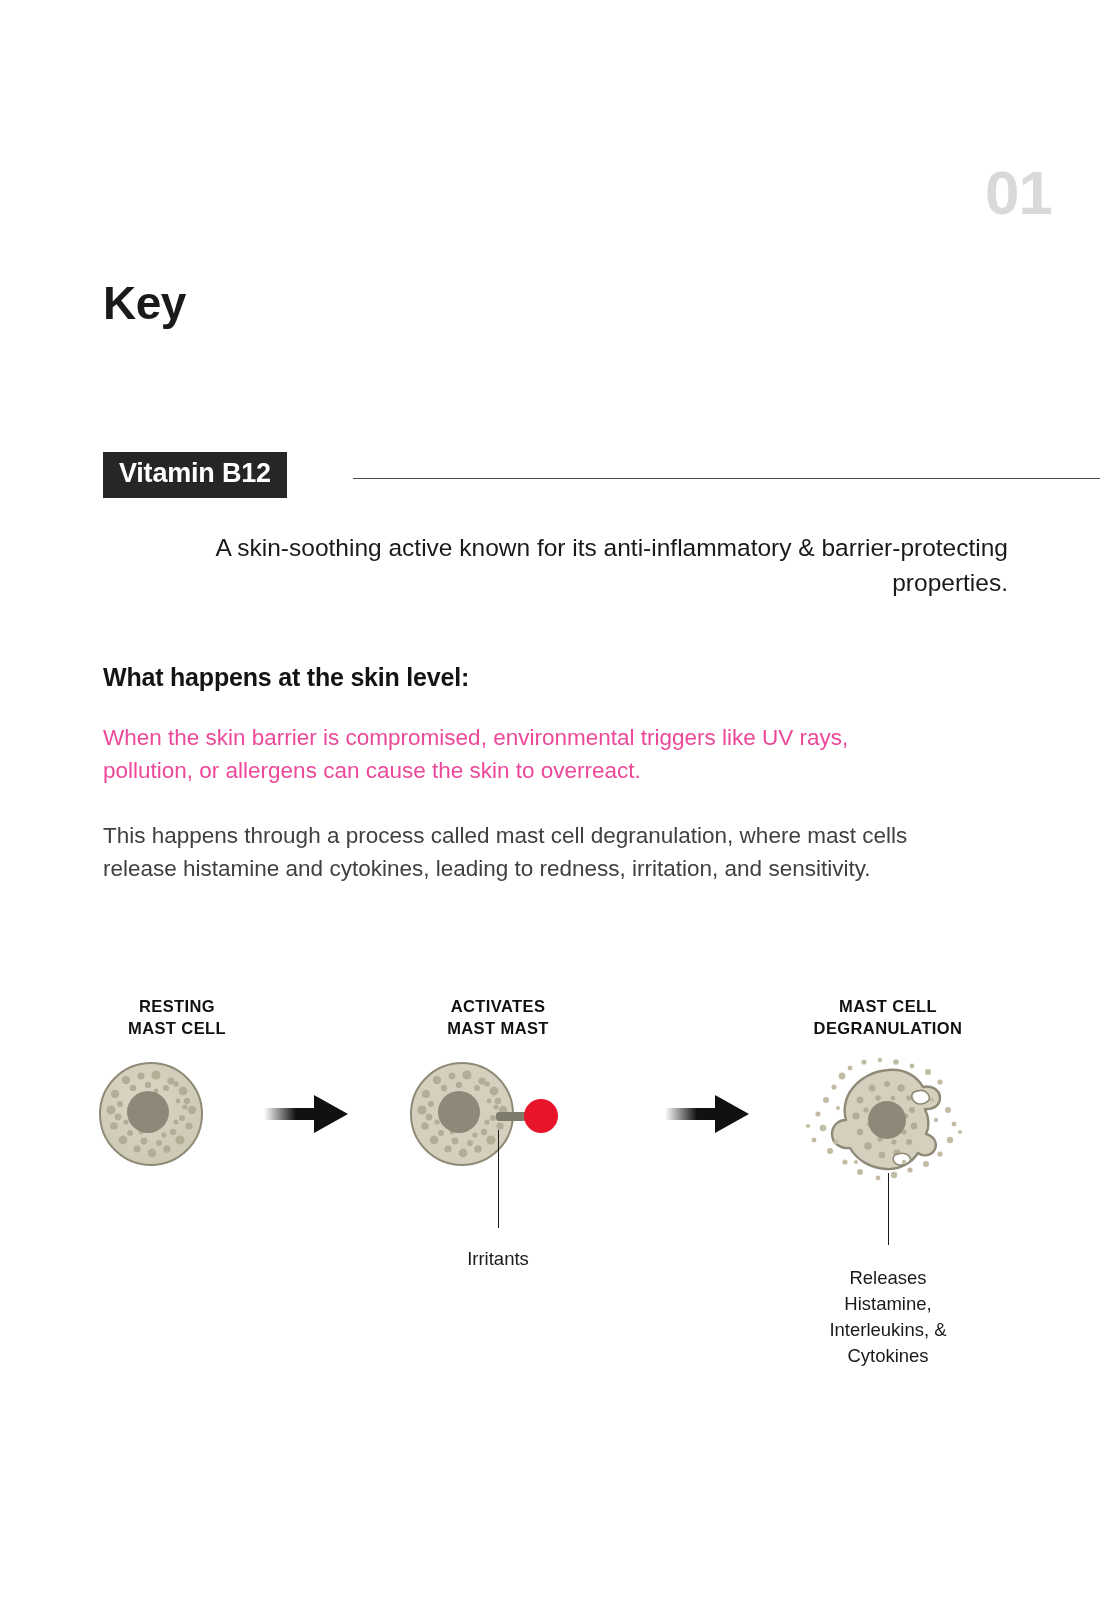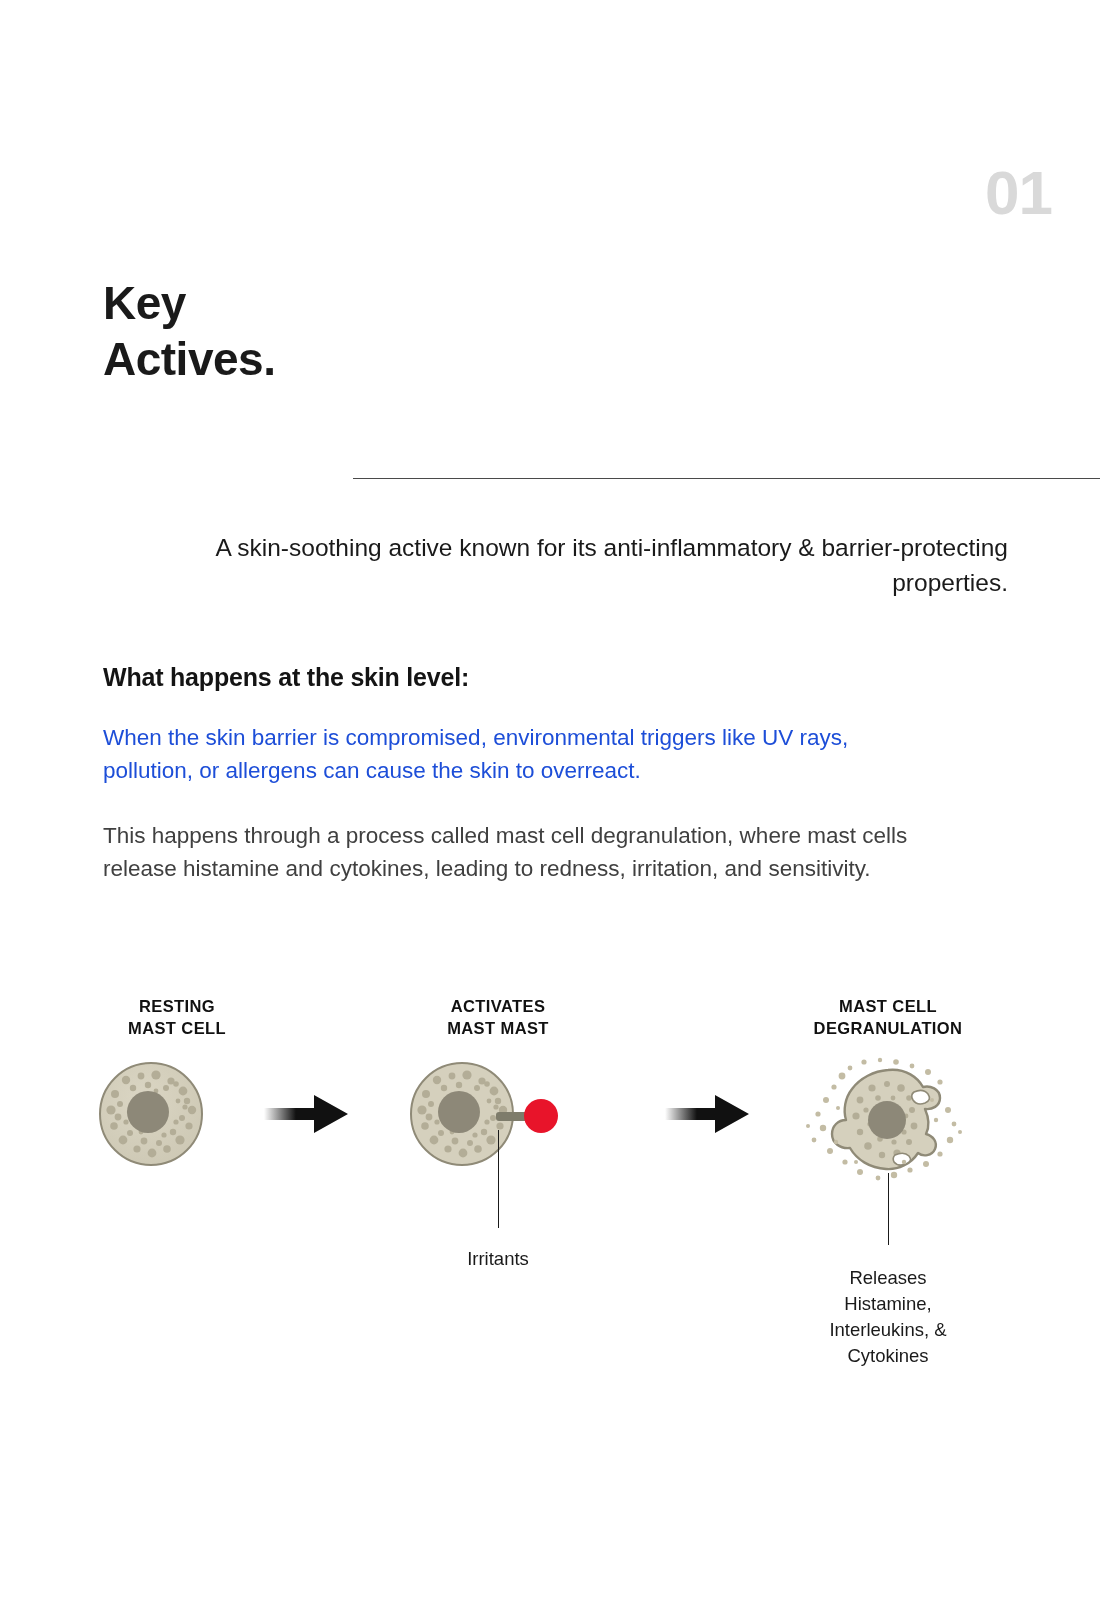--- a/index.html
+++ b/index.html
@@ -98,21 +98,21 @@
     color: #141414;
   }
 
   .para-1 {
     position: absolute;
     left: 103px;
     top: 722px;
     width: 830px;
     font-size: 22.5px;
     line-height: 1.45;
-    color: #1d4ed8;
+    color: #ec4899;
   }
 
   .para-2 {
     position: absolute;
     left: 103px;
     top: 820px;
     width: 830px;
     font-size: 22.5px;
     line-height: 1.45;
     color: #404040;
@@ -183,24 +183,24 @@
 </style>
 </head>
 <body>
 
 <div class="page">
 
   <div class="page-number">01</div>
 
   <div class="main-heading">
     <span class="ln">Key</span>
-    <span class="ln">Actives.</span>
   </div>
 
   <div class="badge-row">
+    <span class="section-badge">Vitamin B12</span>
     <span class="badge-rule"></span>
   </div>
 
   <div class="intro-text">A skin-soothing active known for its anti-inflammatory &amp; barrier-protecting properties.</div>
 
   <div class="sub-heading">What happens at the skin level:</div>
 
   <div class="para-1">When the skin barrier is compromised, environmental triggers like UV rays, pollution, or allergens can cause the skin to overreact.</div>
   <div class="para-2">This happens through a process called mast cell degranulation, where mast cells release histamine and cytokines, leading to redness, irritation, and sensitivity.</div>
 

